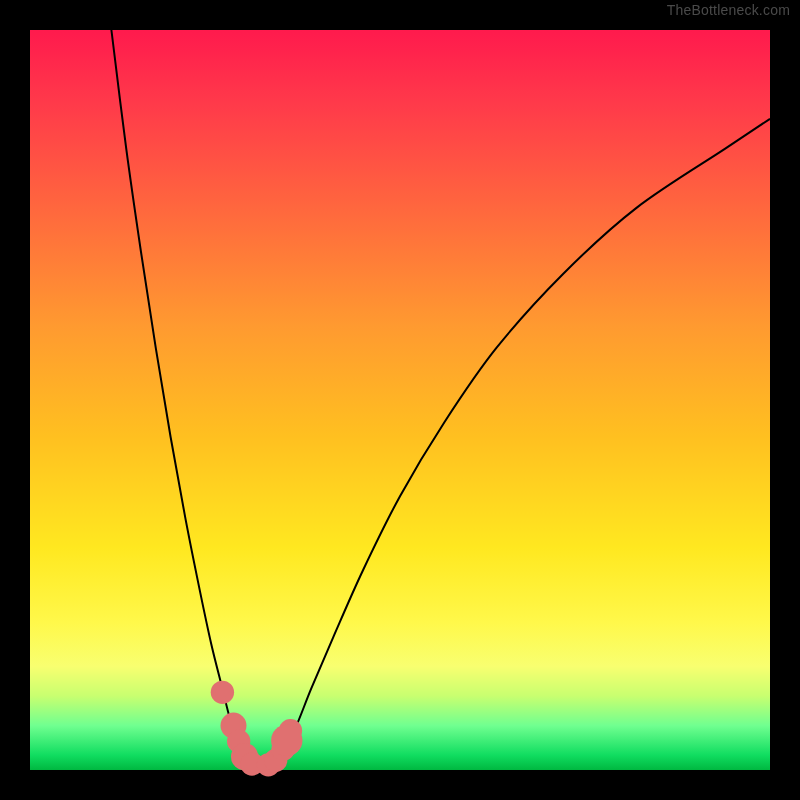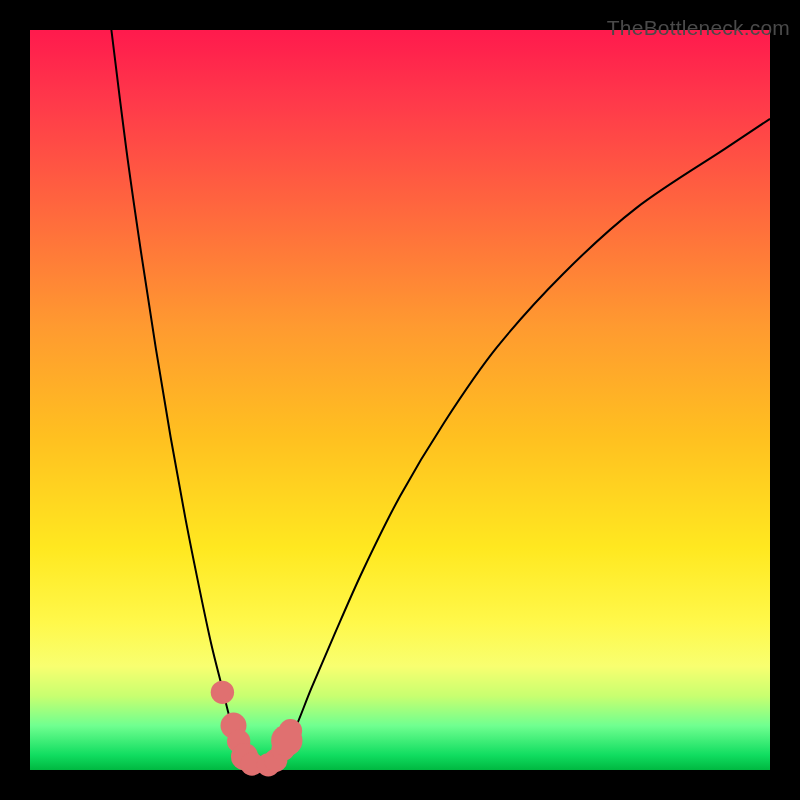--- a/index.html
+++ b/index.html
@@ -26,24 +26,24 @@
       #ffe820 70%,
       #fff84a 80%,
       #f8ff70 86%,
       #c8ff70 90%,
       #70ff90 94%,
       #10dd60 98%,
       #00b840 100%);
   }
   .watermark {
     position: absolute;
-    top: 16px;
+    top: 2px;
     right: 10px;
     color: #4a4a4a;
-    font-size: 21px;
+    font-size: 14px;
     font-weight: 500;
     letter-spacing: 0.2px;
     z-index: 10;
   }
   svg.plot {
     position: absolute;
     left: 0;
     top: 0;
     width: 740px;
     height: 740px;

